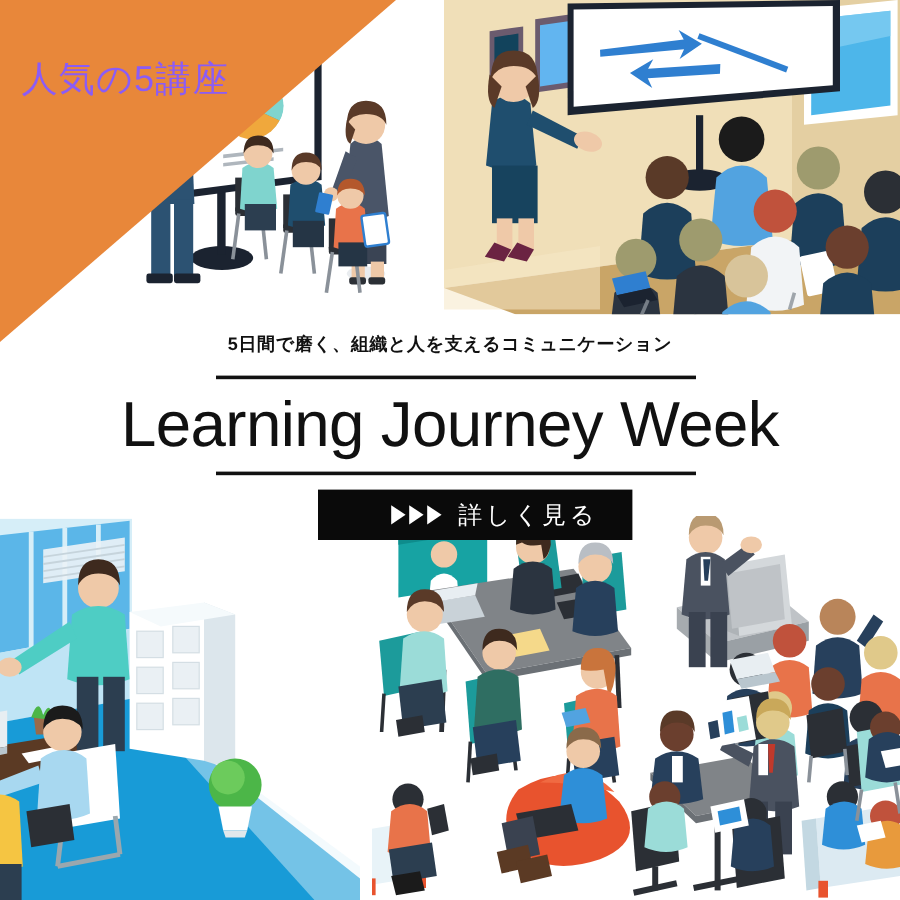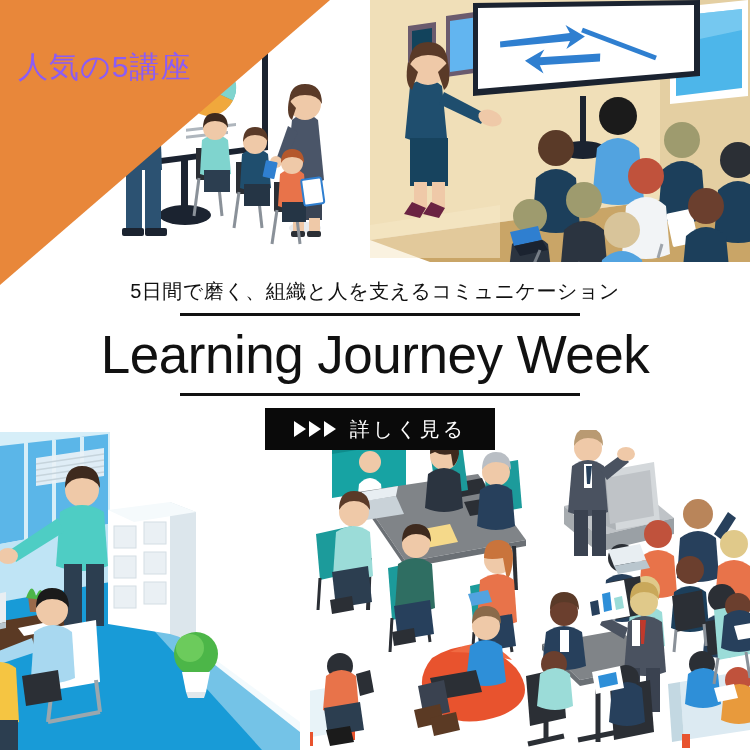--- a/index.html
+++ b/index.html
@@ -39,37 +39,38 @@
     letter-spacing:1px;
     font-weight:400;
   }
   #ribbon-text div{white-space:nowrap;}
 
   
   #center-block{left:0;top:268px;width:750px;height:190px;z-index:20;}
   #subtitle{
     position:absolute;left:0;top:10px;width:750px;
     text-align:center;color:#111111;
-    font-size:20px;letter-spacing:.5px;
+    font-size:15px;letter-spacing:.5px;font-weight:bold;
   }
   .rule{
     position:absolute;left:180px;width:400px;height:3px;background:#111111;
   }
   #rule-top{top:45px;}
   #rule-bottom{top:125px;}
   #maintitle{
     position:absolute;left:0;top:52px;width:750px;
     text-align:center;color:#111111;
     font-size:53px;line-height:70px;font-weight:400;letter-spacing:-.5px;
   }
   #cta{
     position:absolute;left:265px;top:140px;width:230px;height:42px;
     background:#0a0a0a;
     display:flex;align-items:center;justify-content:center;gap:14px;
     cursor:pointer;
+    padding-left:32px;
   }
   #cta-arrows{display:flex;gap:3px;}
   #cta-arrows i{
     display:block;width:0;height:0;
     border-left:12px solid #ffffff;
     border-top:8px solid transparent;
     border-bottom:8px solid transparent;
   }
   #cta-label{color:#ffffff;font-size:20px;letter-spacing:3px;}
 

